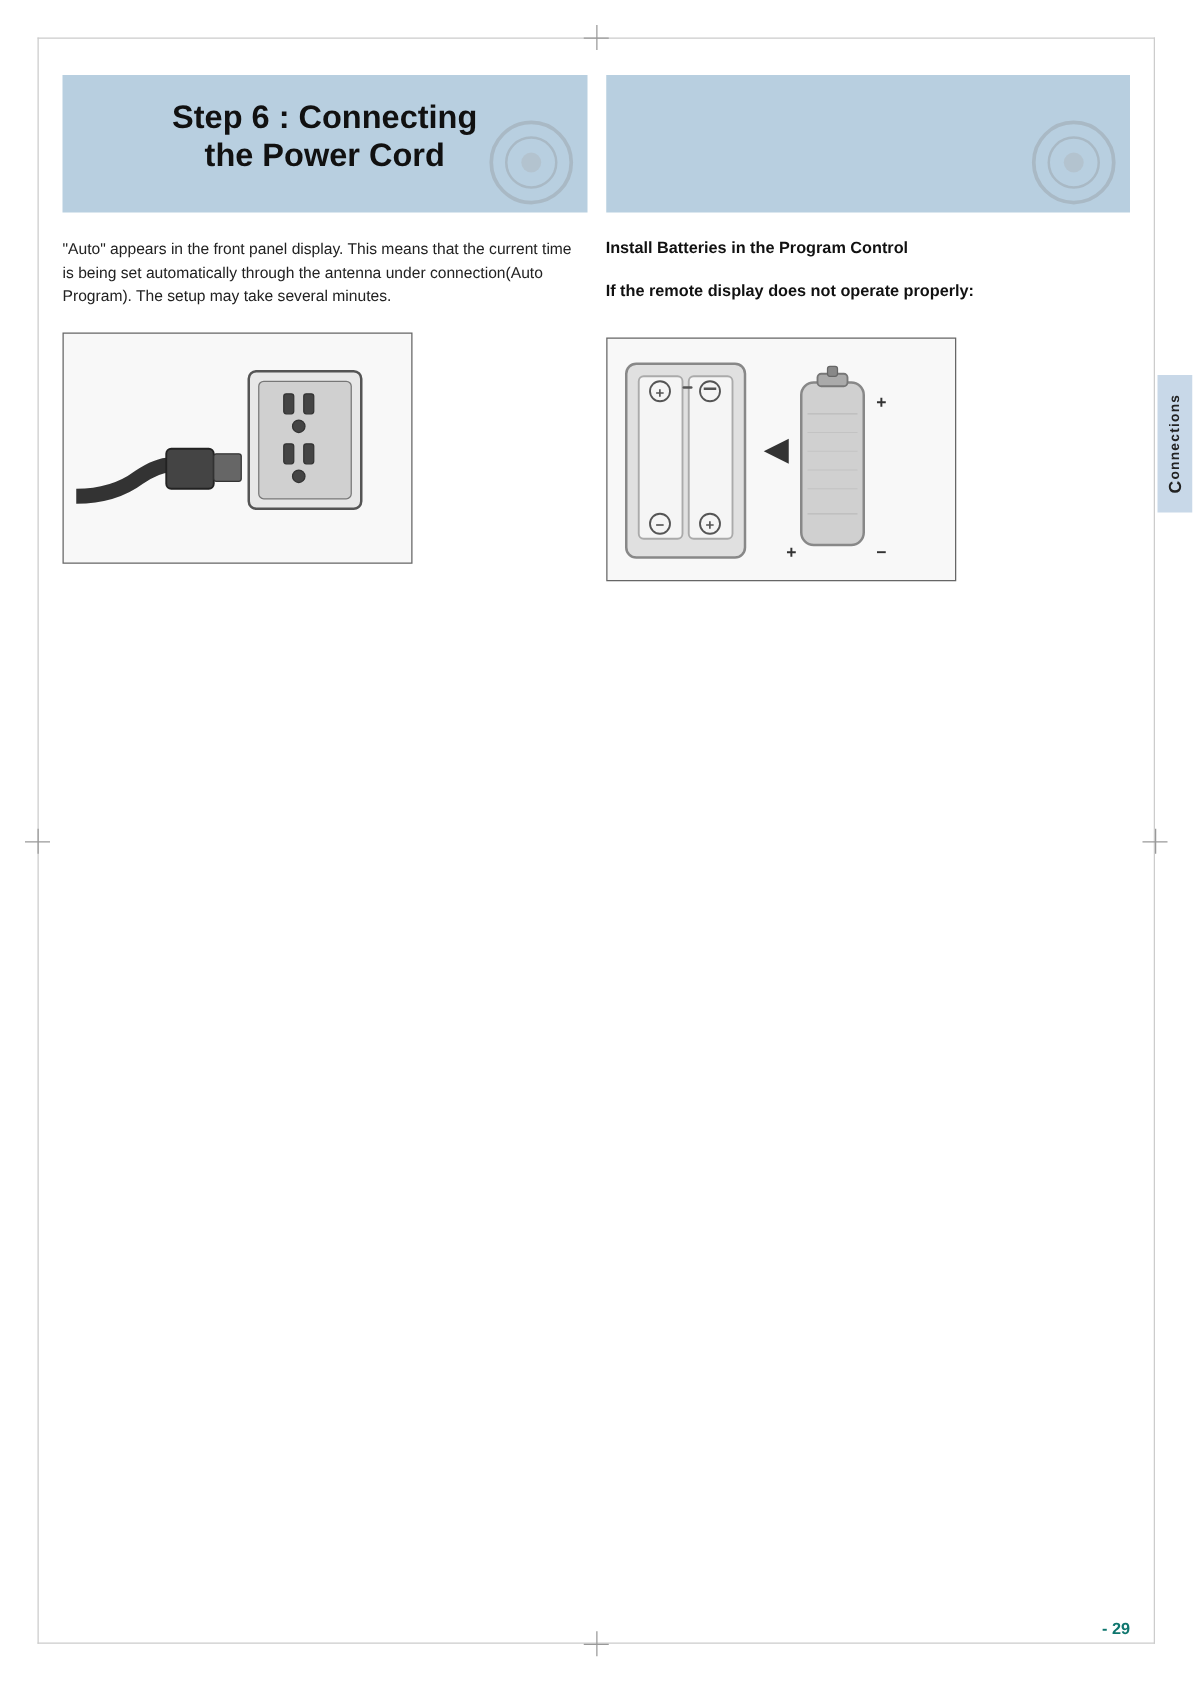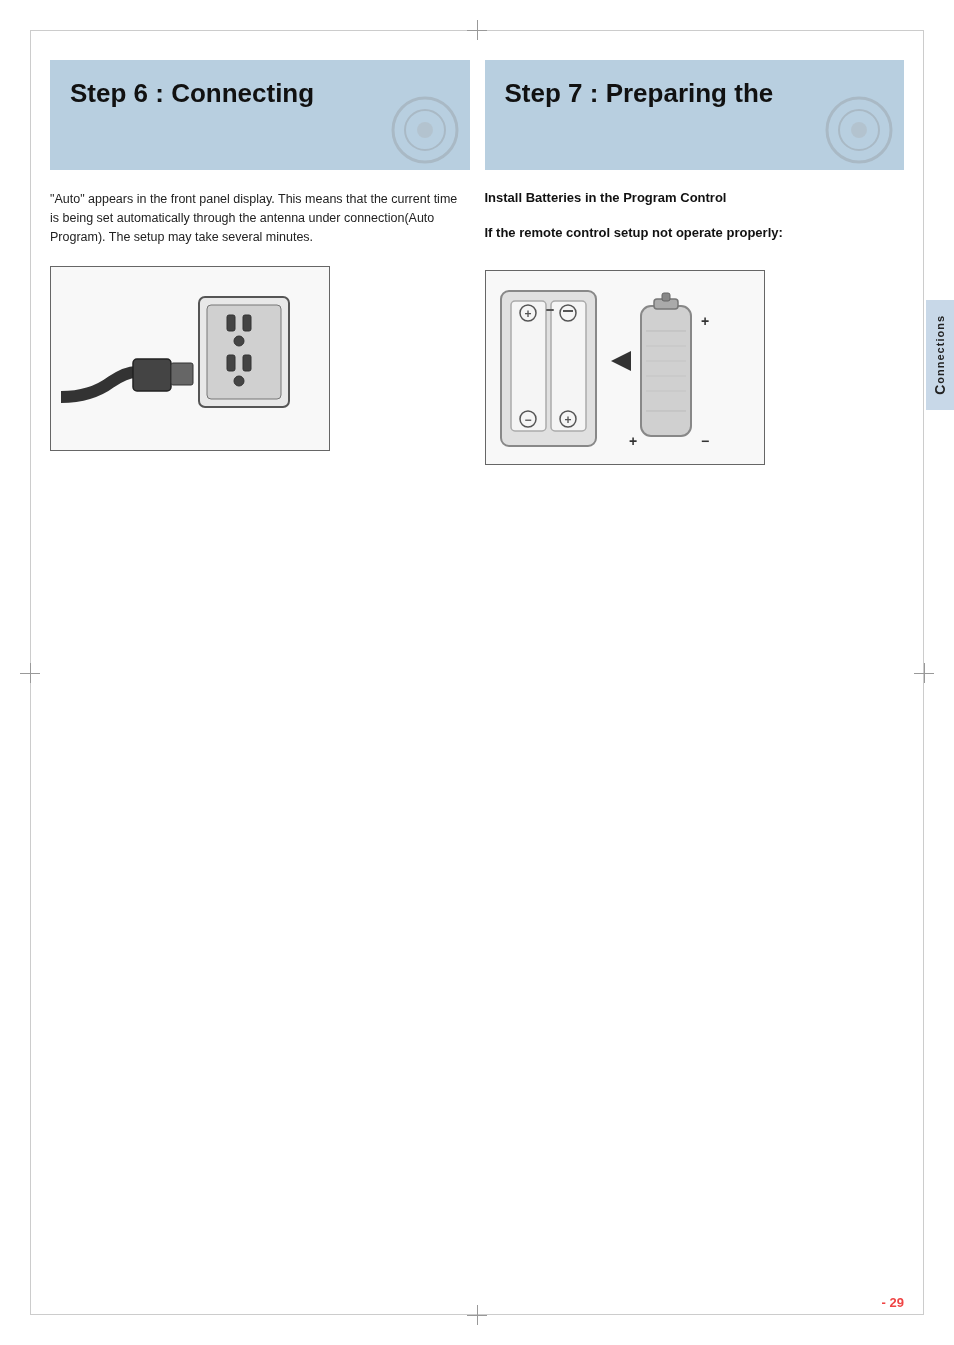--- a/index.html
+++ b/index.html
@@ -189,20 +189,21 @@
       right: 50px;
       bottom: 60px;
     }
 
     
     .headers-row {
       display: flex;
       gap: 0;
       width: 100%;
       margin-bottom: 20px;
+      text-align: center;
     }
 
     .step-header {
       flex: 1;
       background: #b8cfe0;
       padding: 18px 20px 18px 20px;
       position: relative;
       min-height: 110px;
     }
 
@@ -301,21 +302,21 @@
       overflow: hidden;
     }
 
     
     .page-number {
       position: absolute;
       bottom: 35px;
       right: 50px;
       font-size: 13px;
       font-weight: bold;
-      color: #ef4444;
+      color: #0f766e;
     }
   </style>
 </head>
 <body>
 
 <div class="page-border-top"></div>
 <div class="page-border-bottom"></div>
 <div class="page-border-left"></div>
 <div class="page-border-right"></div>
 
@@ -328,34 +329,35 @@
   <div class="connections-sidebar-text"><span style="font-size:14px;font-weight:900;">C</span>onnections</div>
 </div>
 
 <div class="main-content">
 
   <div class="headers-row">
 
     <div class="step-header">
       <div class="step-header-title">
         <span>Step 6 : Connecting</span><br>
+        <span>the Power Cord</span>
       </div>
 
       <div class="step-header-icon">
         <svg width="70" height="70" viewBox="0 0 70 70">
           <circle cx="35" cy="35" r="32" fill="none" stroke="#888" stroke-width="3"></circle>
           <circle cx="35" cy="35" r="20" fill="none" stroke="#888" stroke-width="2"></circle>
           <circle cx="35" cy="35" r="8" fill="#aaa"></circle>
         </svg>
       </div>
     </div>
 
     <div class="step-header">
       <div class="step-header-title">
-        <span>Step 7 : Preparing the</span><br>
+        <br>
       </div>
 
       <div class="step-header-icon">
         <svg width="70" height="70" viewBox="0 0 70 70">
           <circle cx="35" cy="35" r="32" fill="none" stroke="#888" stroke-width="3"></circle>
           <circle cx="35" cy="35" r="20" fill="none" stroke="#888" stroke-width="2"></circle>
           <circle cx="35" cy="35" r="8" fill="#aaa"></circle>
         </svg>
       </div>
     </div>
@@ -393,21 +395,21 @@
           <rect x="54" y="68" width="8" height="16" rx="2" fill="#444" stroke="#333" stroke-width="1"></rect>
 
           <ellipse cx="50" cy="94" rx="5" ry="5" fill="#444" stroke="#333" stroke-width="1"></ellipse>
         </svg>
       </div>
     </div>
 
     <div class="right-column">
       <p class="step-subtitle">Install Batteries in the Program Control</p>
 
-      <p class="step-subtitle-2">If the remote control setup not operate properly:</p>
+      <p class="step-subtitle-2">If the remote display does not operate properly:</p>
 
       <div class="battery-box">
         <svg width="280" height="195" viewBox="0 0 280 195">
 
           <rect x="15" y="20" width="95" height="155" rx="8" fill="#e0e0e0" stroke="#888" stroke-width="2"></rect>
 
           <rect x="25" y="30" width="35" height="130" rx="4" fill="#f5f5f5" stroke="#aaa" stroke-width="1.5"></rect>
 
           <rect x="65" y="30" width="35" height="130" rx="4" fill="#f5f5f5" stroke="#aaa" stroke-width="1.5"></rect>
 

